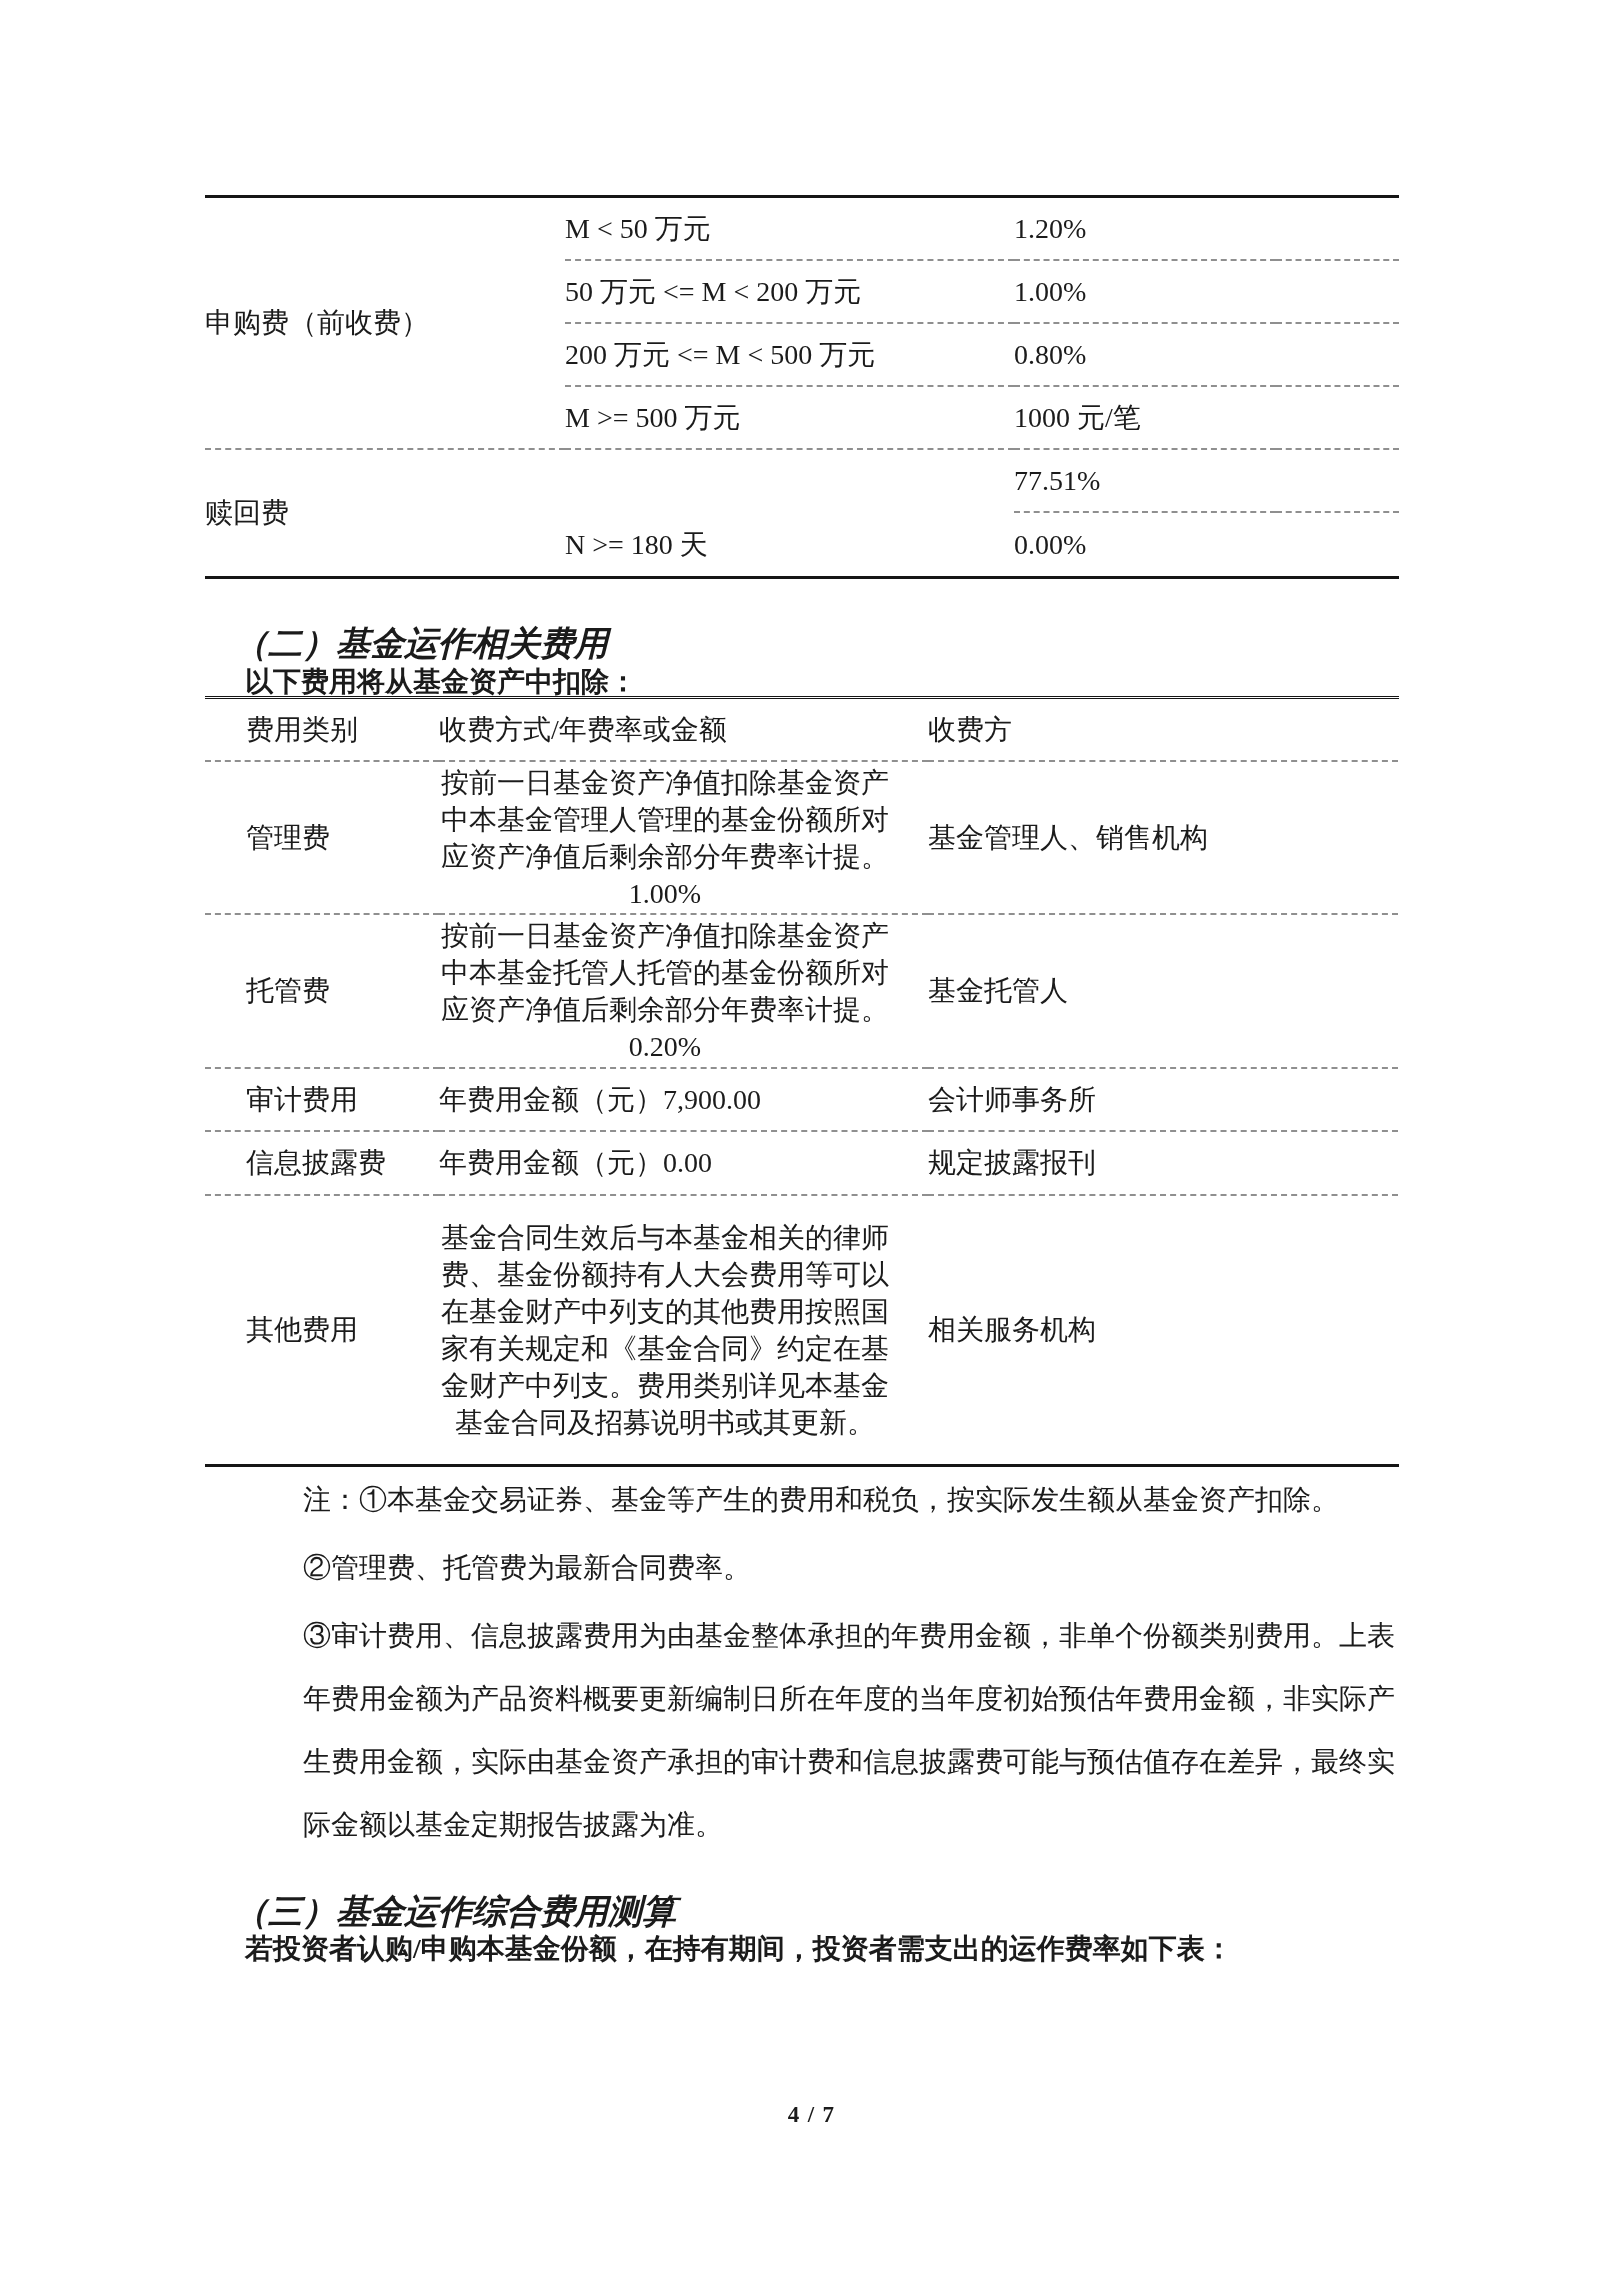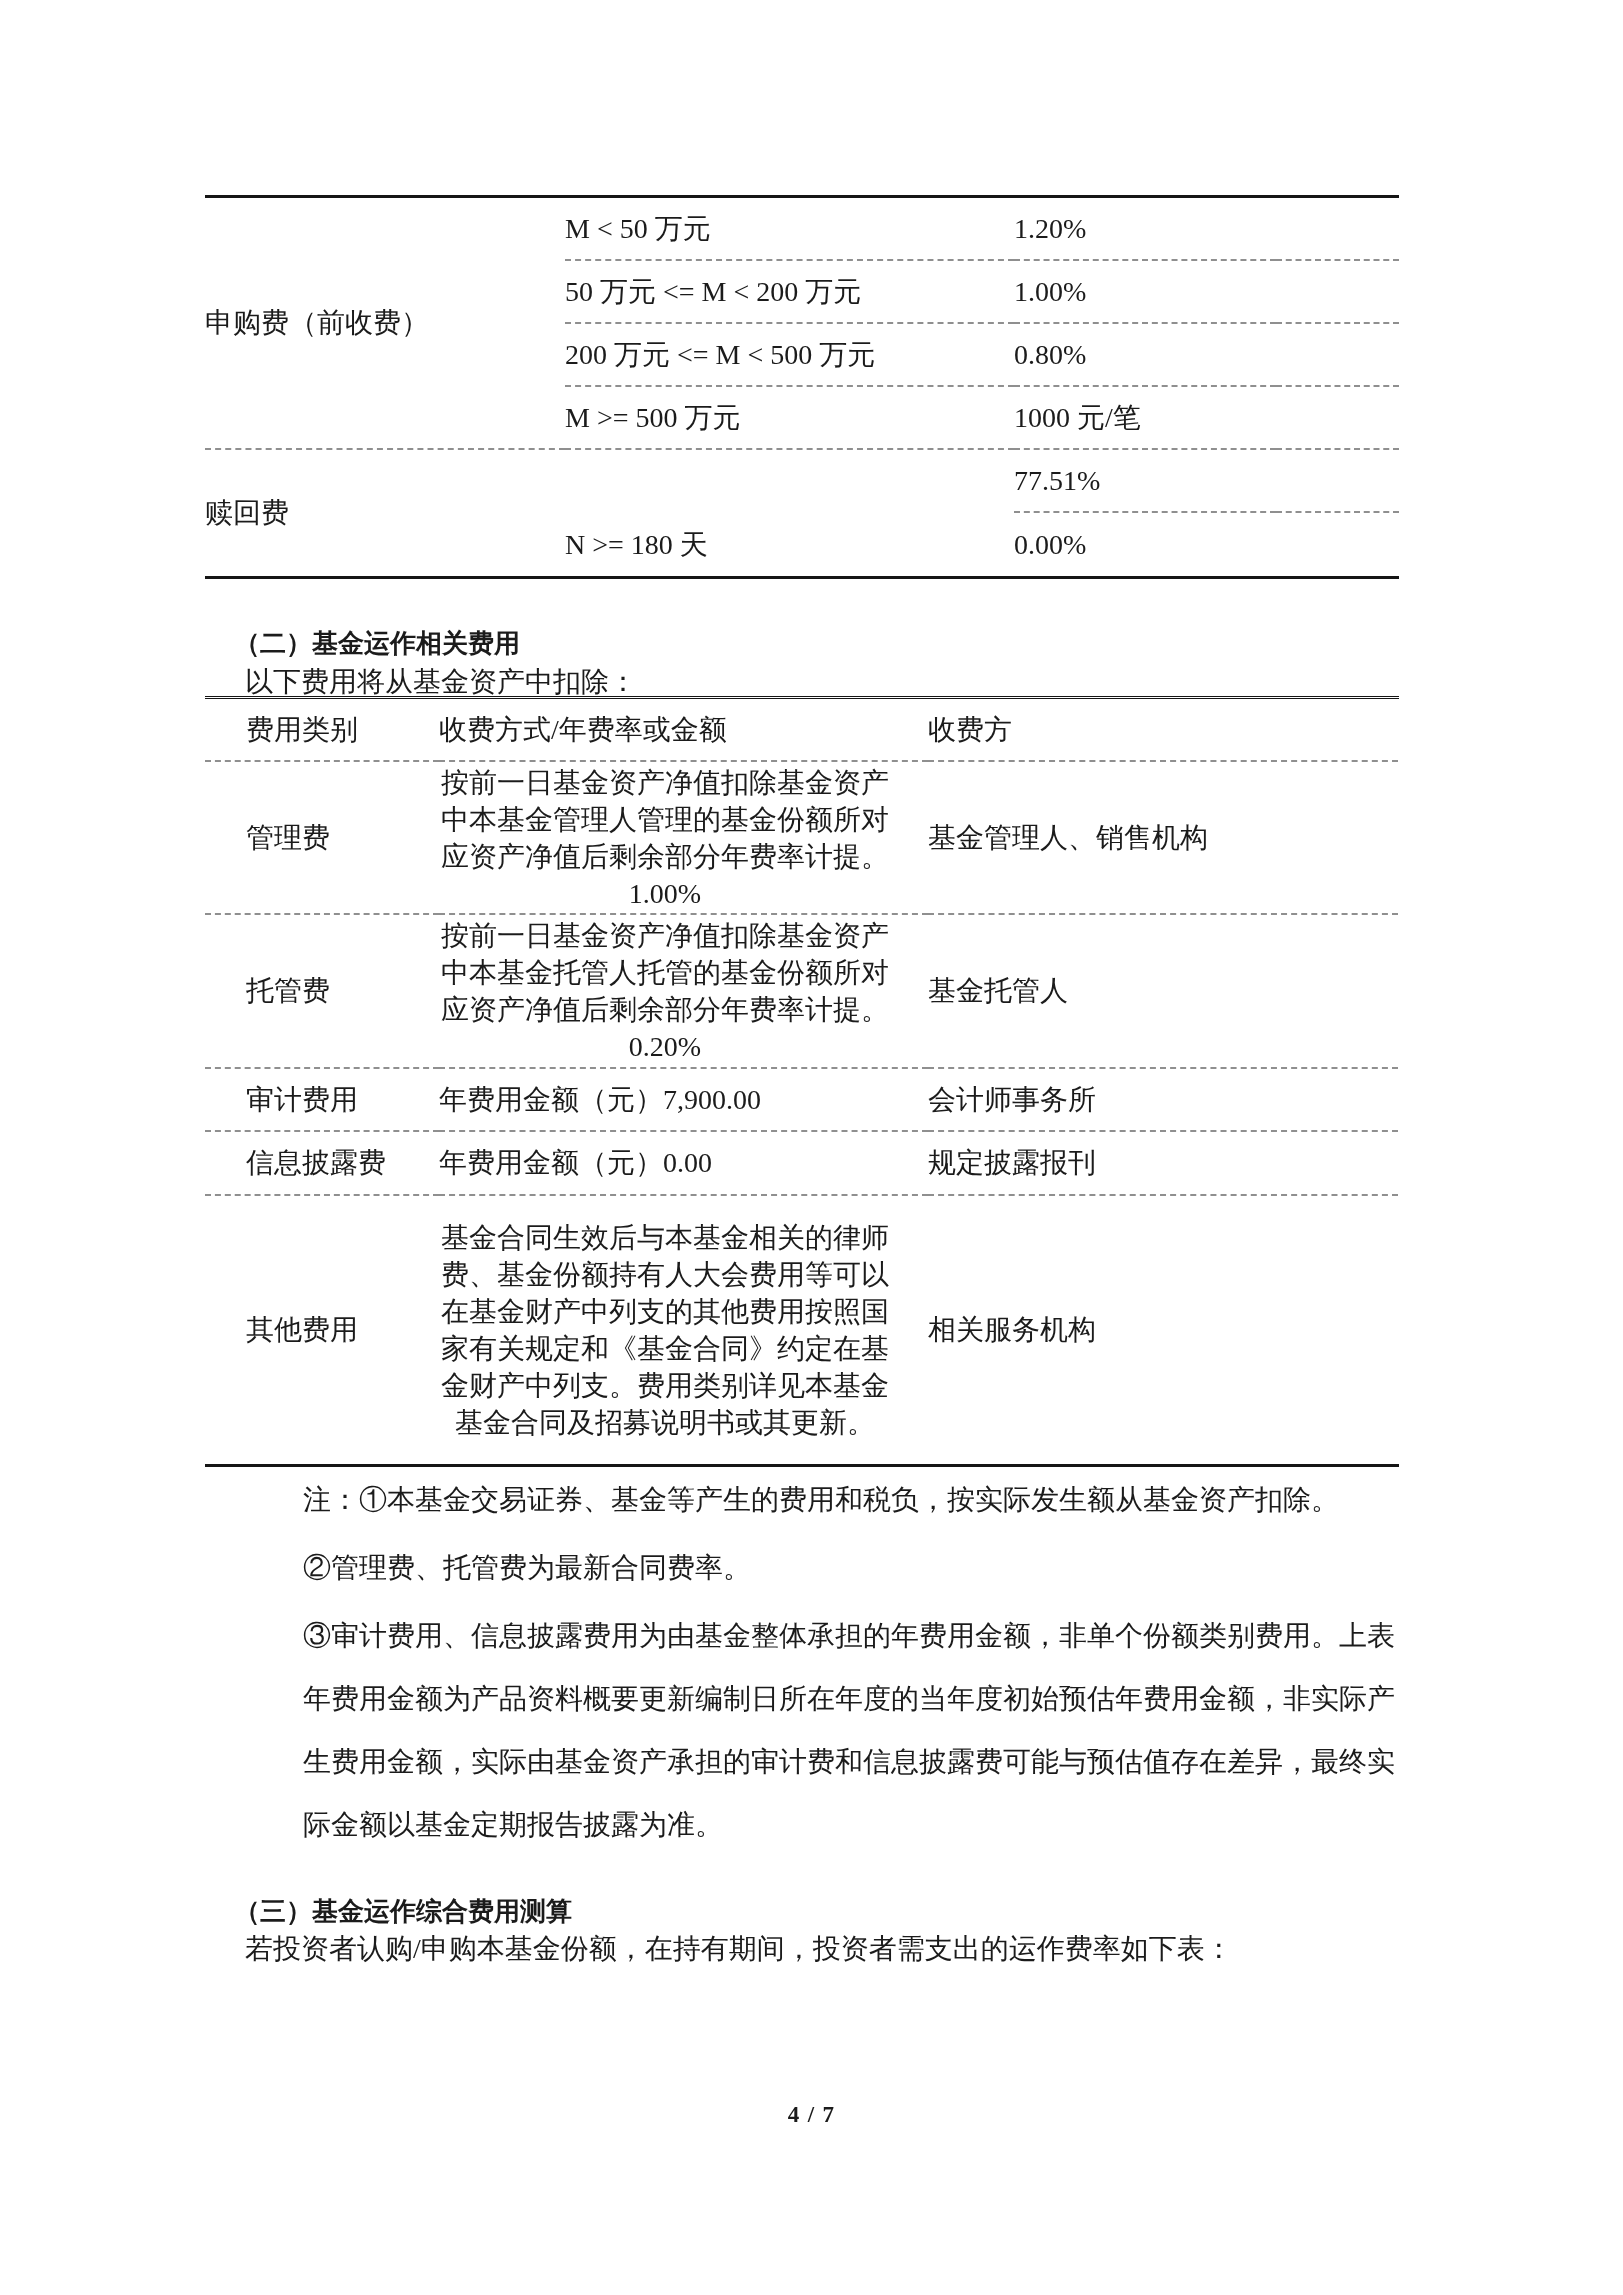--- a/index.html
+++ b/index.html
@@ -23,22 +23,22 @@
     left:205px;top:696px;width:1194px;
     grid-template-columns:234px 489px 470px;
     grid-template-rows:63px 153px 154px 63px 64px 268px;
     border-top:3.9px double #151515;
     border-bottom:3.3px solid #151515;
   }
   .c{display:flex;align-items:center;justify-content:flex-start;text-align:center;box-sizing:border-box;}
   .c.left{justify-content:flex-start;text-align:right;padding-left:41px;}
   .dash{border-bottom:2px dashed #8f8f8f;}
   .desc{width:452px;line-height:37px;text-align:center;}
-  .h2{position:absolute;font-size:26px;font-weight:700;line-height:39px;white-space:nowrap;}
-  .intro{position:absolute;font-size:28px;line-height:33px;white-space:nowrap;}
+  .h2{position:absolute;font-size:34px;font-weight:700;line-height:39px;white-space:nowrap;font-style:italic;}
+  .intro{position:absolute;font-size:28px;line-height:33px;white-space:nowrap;font-weight:bold;}
   .notes{position:absolute;left:303px;top:1468px;width:1097px;font-size:28px;}
   .notes p{margin:0 0 5.2px 0;line-height:63px;}
   #table3{
     position:absolute;left:232px;top:1970px;width:1175px;height:67px;
     box-sizing:border-box;
     border-top:3.3px solid #151515;
     border-bottom:3.3px solid #151515;
   }
   #table3 .blue{
     box-sizing:border-box;width:100%;height:100%;

